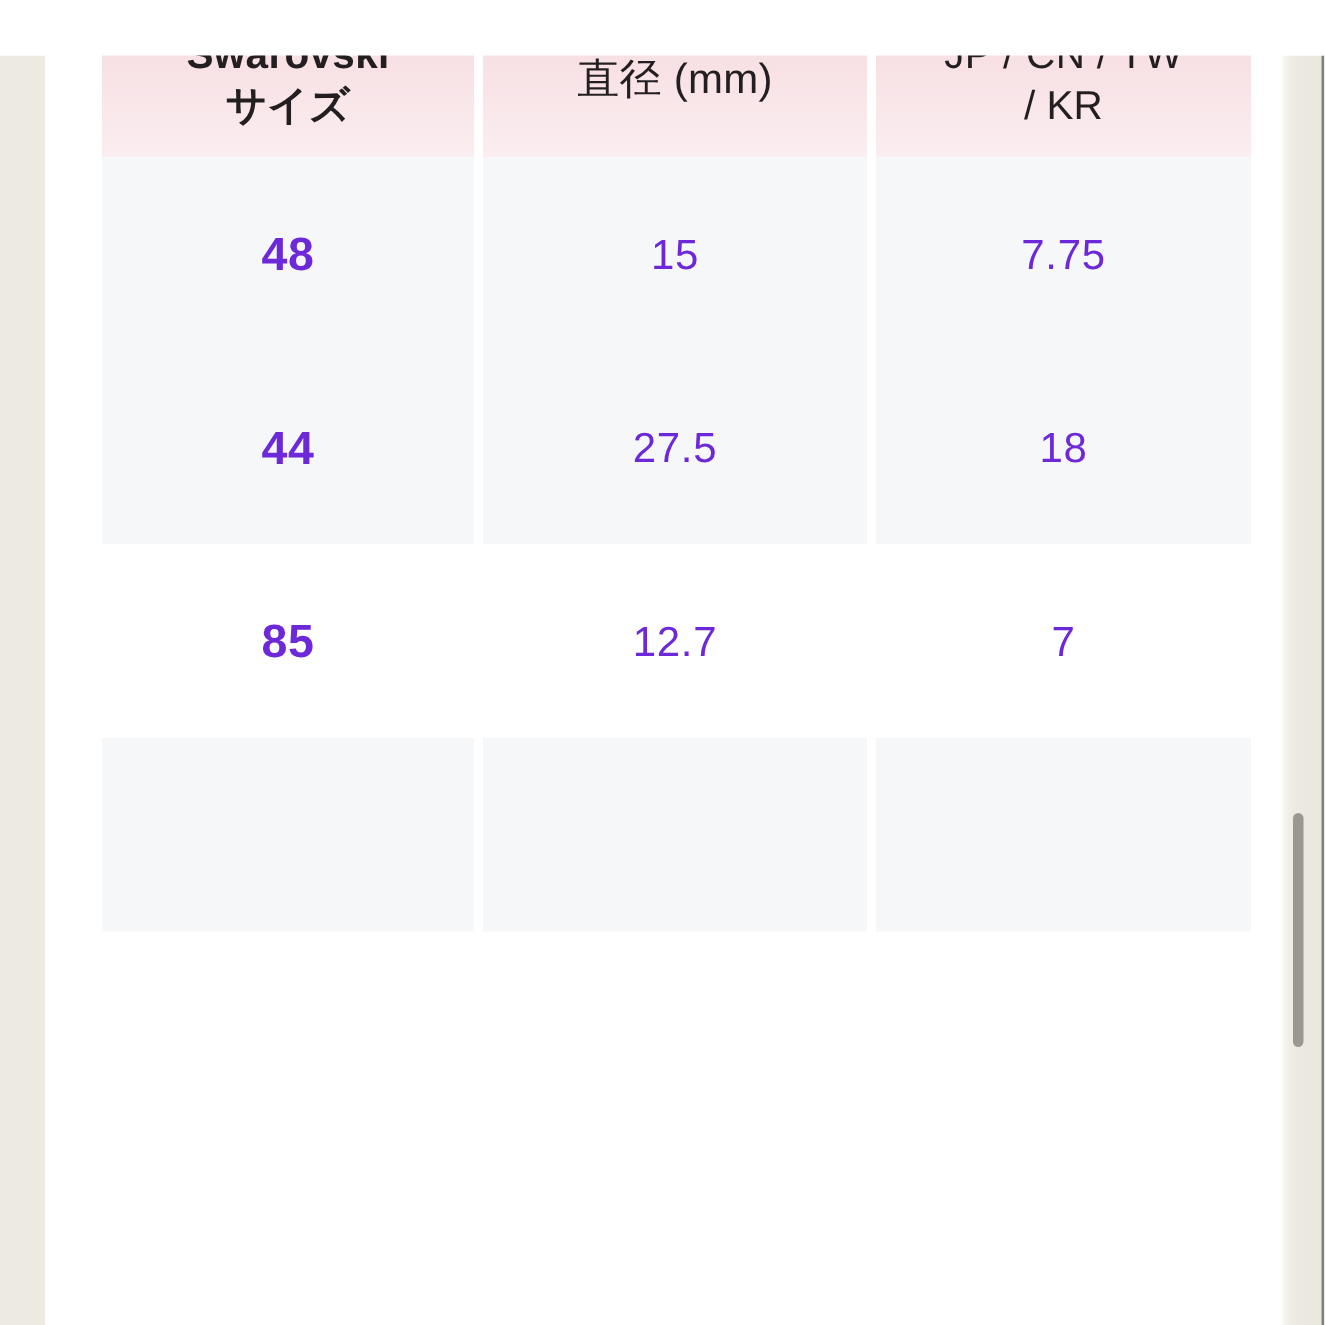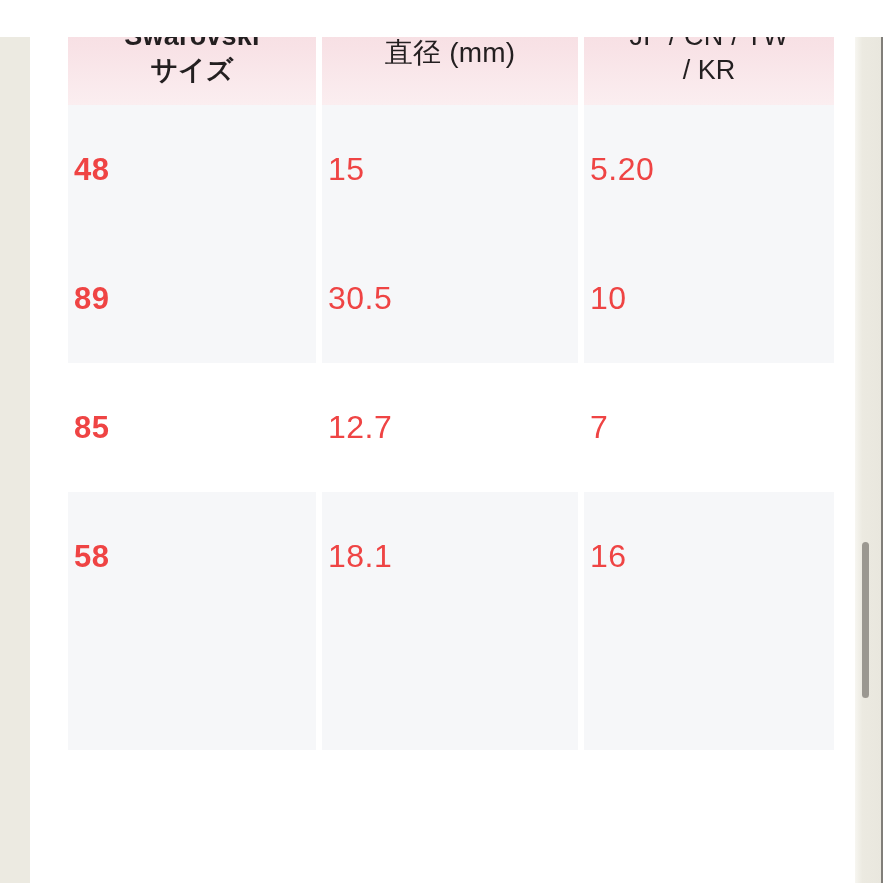--- a/index.html
+++ b/index.html
@@ -102,40 +102,41 @@
   th.col-diameter .th-inner { font-weight: 500; }
   th.col-diameter .th-line1 { font-weight: 500; font-size: 28px; }
 
   th.col-intl .th-inner { font-weight: 500; font-size: 27px; }
   th.col-intl .th-line1 { font-weight: 500; }
   th.col-intl .th-line2 { font-weight: 400; }
 
   .sizing-table td {
     height: 129px;
     vertical-align: middle;
-    color: #ef4444;
+    text-align: center;
+    color: #6d28d9;
     border: 0;
     padding: 0 6px;
   }
 
   .sizing-table tbody tr.shaded td {
     background: #f6f7f9;
   }
   .sizing-table tbody tr.plain td {
     background: #ffffff;
   }
 
   td.cell-size {
     font-size: 31px;
     font-weight: 700;
     letter-spacing: .5px;
   }
   td.cell-diameter,
   td.cell-intl {
-    font-size: 32px;
+    font-size: 28px;
     font-weight: 400;
     letter-spacing: .5px;
   }
 
   
   .scrollbar-track {
     position: absolute;
     right: 8px;
     top: 0;
     bottom: 0;
@@ -189,38 +190,33 @@
             <span class="th-line2">/ KR</span>
           </span>
         </th>
       </tr>
     </thead>
 
     <tbody>
       <tr class="shaded">
         <td class="cell-size">48</td>
         <td class="cell-diameter">15</td>
-        <td class="cell-intl">5.20</td>
+        <td class="cell-intl">7.75</td>
       </tr>
       <tr class="shaded">
-        <td class="cell-size">89</td>
-        <td class="cell-diameter">30.5</td>
-        <td class="cell-intl">10</td>
+        <td class="cell-size">44</td>
+        <td class="cell-diameter">27.5</td>
+        <td class="cell-intl">18</td>
       </tr>
       <tr class="plain">
         <td class="cell-size">85</td>
         <td class="cell-diameter">12.7</td>
         <td class="cell-intl">7</td>
       </tr>
       <tr class="shaded">
-        <td class="cell-size">58</td>
-        <td class="cell-diameter">18.1</td>
-        <td class="cell-intl">16</td>
-      </tr>
-      <tr class="shaded">
         <td class="cell-size"></td>
         <td class="cell-diameter"></td>
         <td class="cell-intl"></td>
       </tr>
     </tbody>
   </table>
 
   <div class="scrollbar-track">
     <div class="scrollbar-thumb" style="top: 505px; height: 156px;"></div>
   </div>

